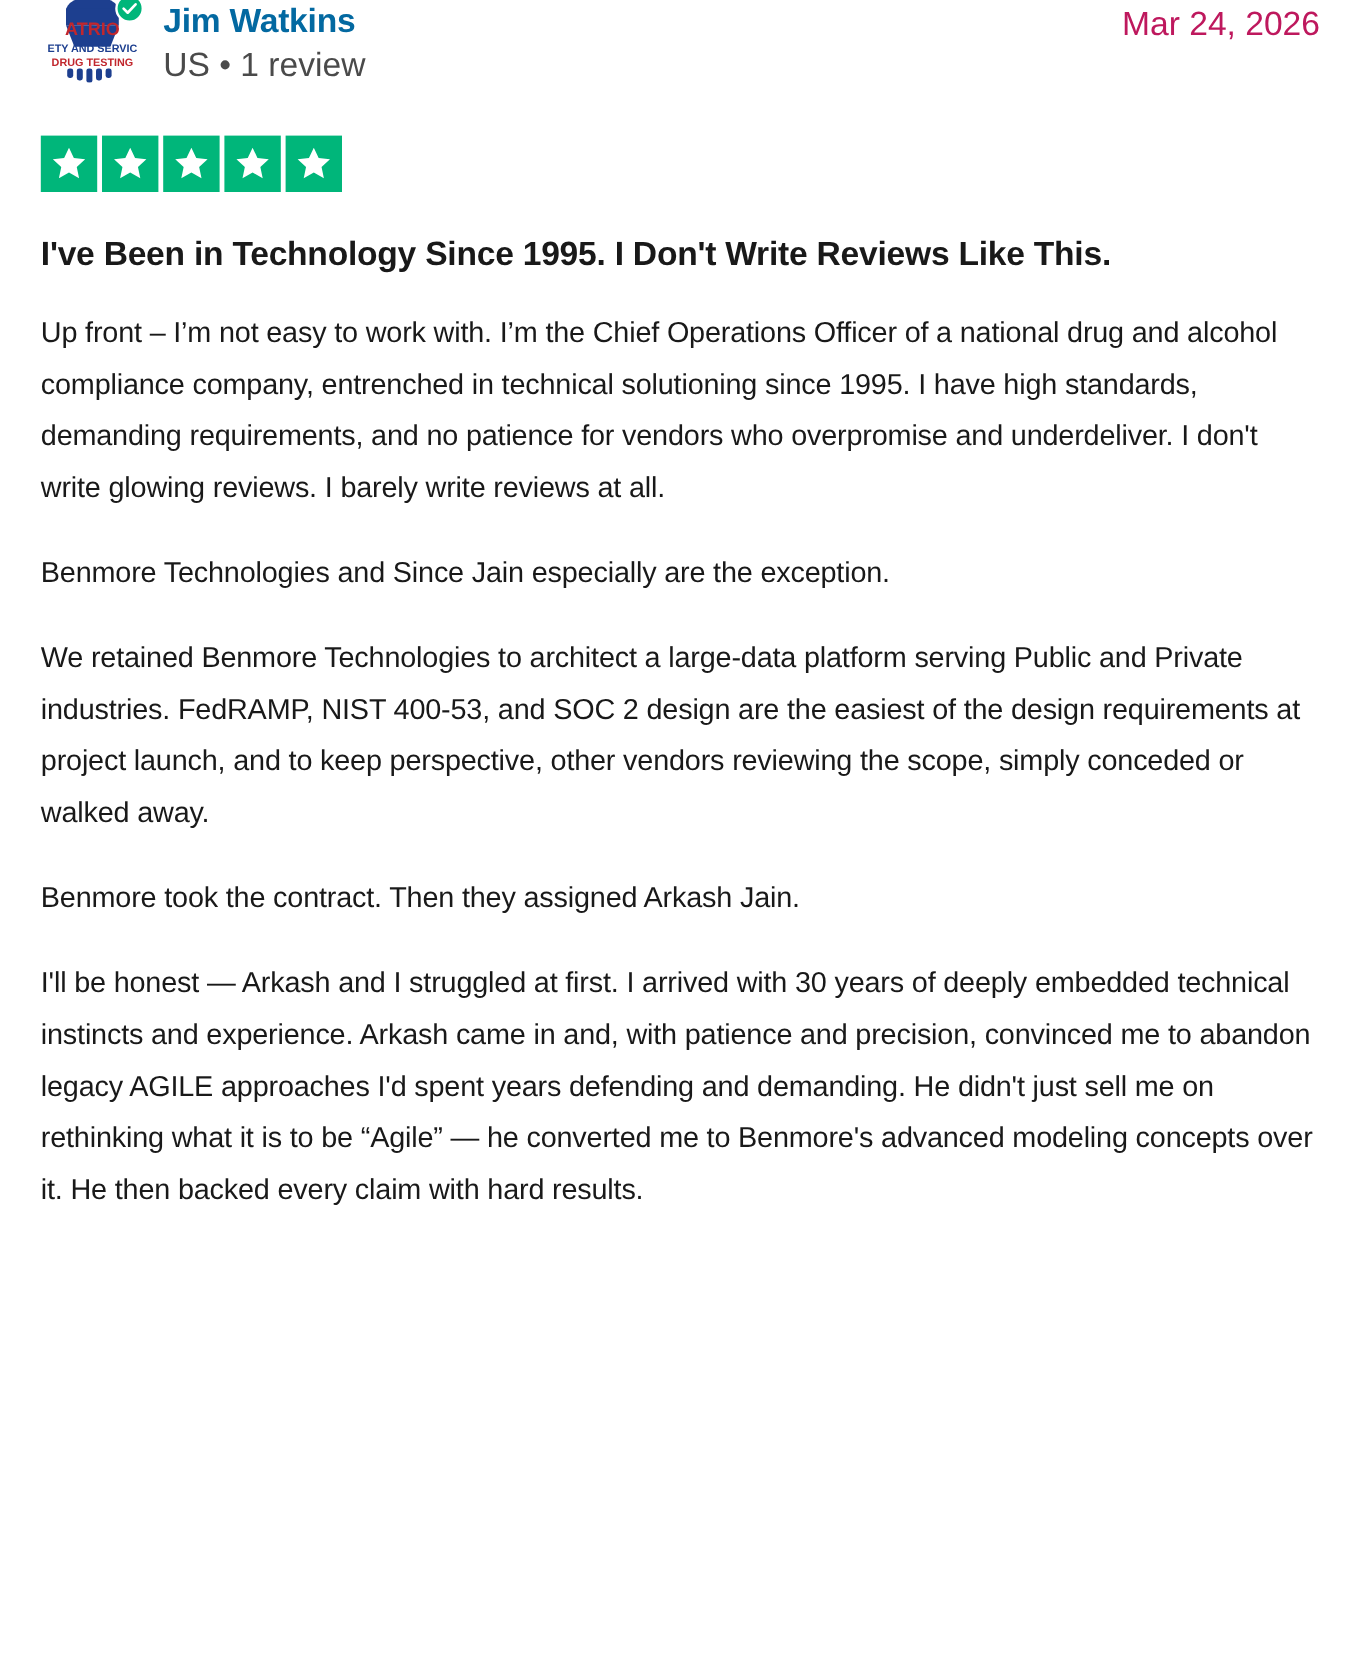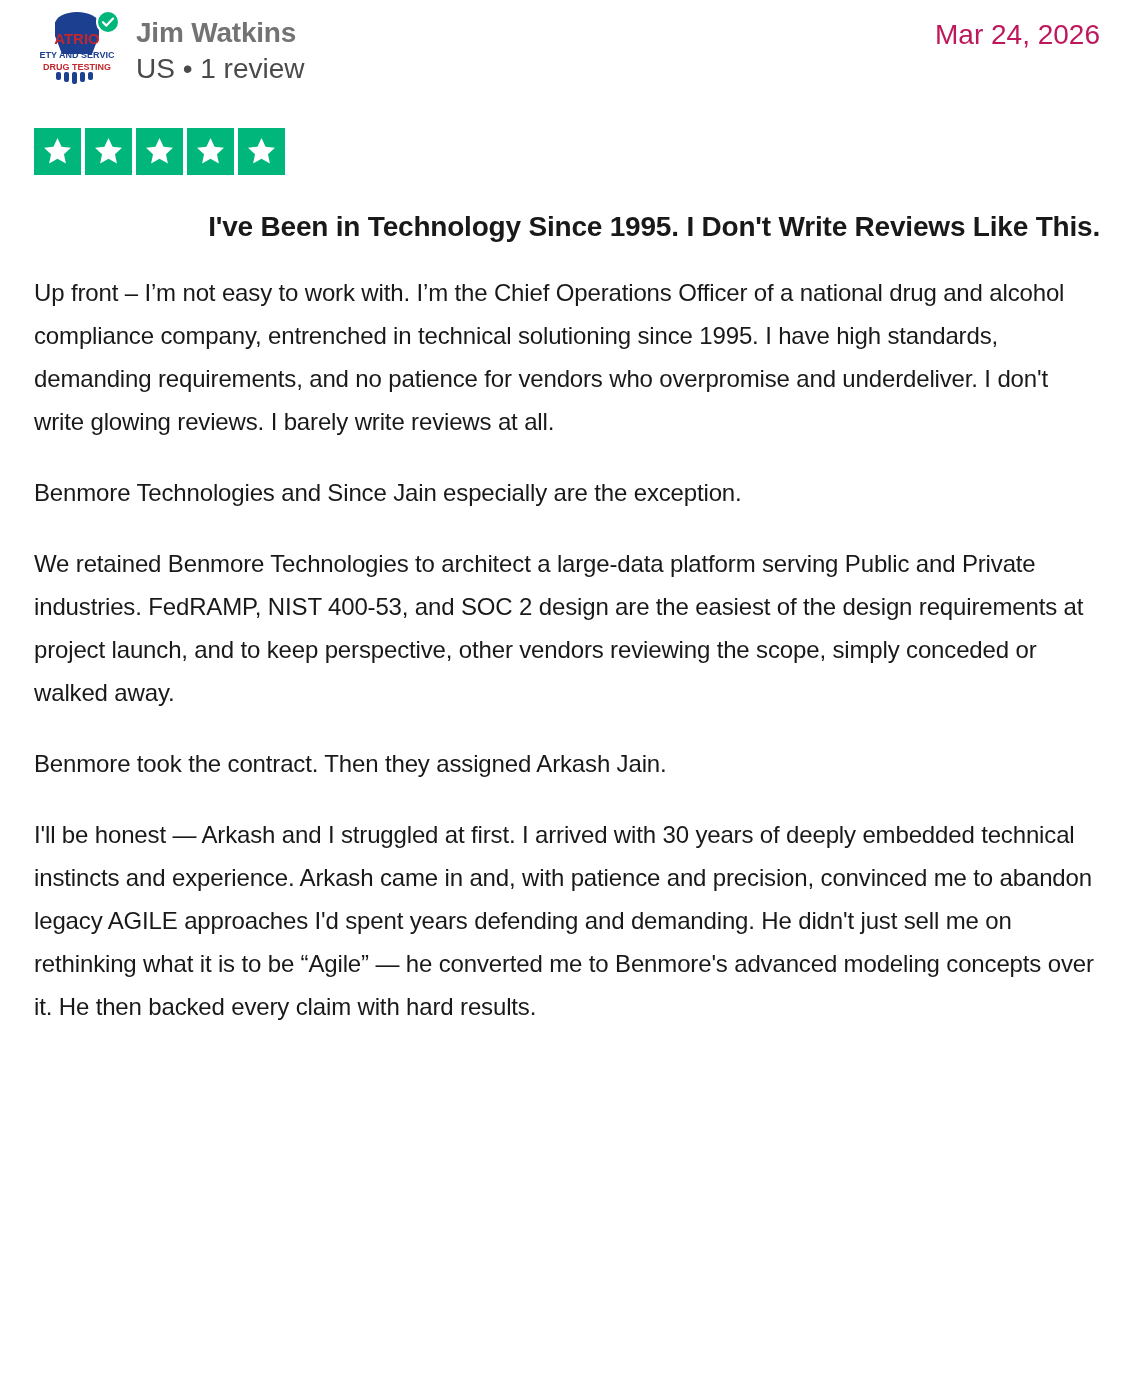--- a/index.html
+++ b/index.html
@@ -8,21 +8,21 @@
     padding: 0;
     background: #ffffff;
     width: 1134px;
     height: 1390px;
     overflow: hidden;
     font-family: "Liberation Sans", sans-serif;
   }
   .review-card {
     position: relative;
     width: 1134px;
-    padding: 16px 34px;
+    padding: 1px 34px;
   }
   .review-header {
     display: flex;
     align-items: flex-start;
     justify-content: space-between;
     padding-top: 0;
     height: 90px;
   }
   .reviewer {
     display: flex;
@@ -58,21 +58,21 @@
   .verified-badge svg { display: block; }
   .reviewer-text {
     display: flex;
     flex-direction: column;
     gap: 4px;
     padding-top: 0px;
   }
   .reviewer-name {
     font-size: 28px;
     font-weight: bold;
-    color: #737373;
+    color: #0369a1;
     line-height: 34px;
     letter-spacing: -0.2px;
   }
   .reviewer-meta {
     font-size: 28px;
     color: #4a4a4a;
     line-height: 30px;
   }
   .review-date {
     font-size: 28px;
@@ -95,21 +95,20 @@
     justify-content: center;
   }
   .star svg { display: block; }
   .review-title {
     font-size: 28px;
     font-weight: bold;
     color: #191919;
     margin-top: 34px;
     line-height: 36px;
     letter-spacing: -0.2px;
-    text-align: right;
   }
   .review-body {
     margin-top: 26px;
   }
   .review-body p {
     font-size: 24px;
     line-height: 43px;
     color: #191919;
     margin: 0 0 28px 0;
     letter-spacing: -0.15px;

